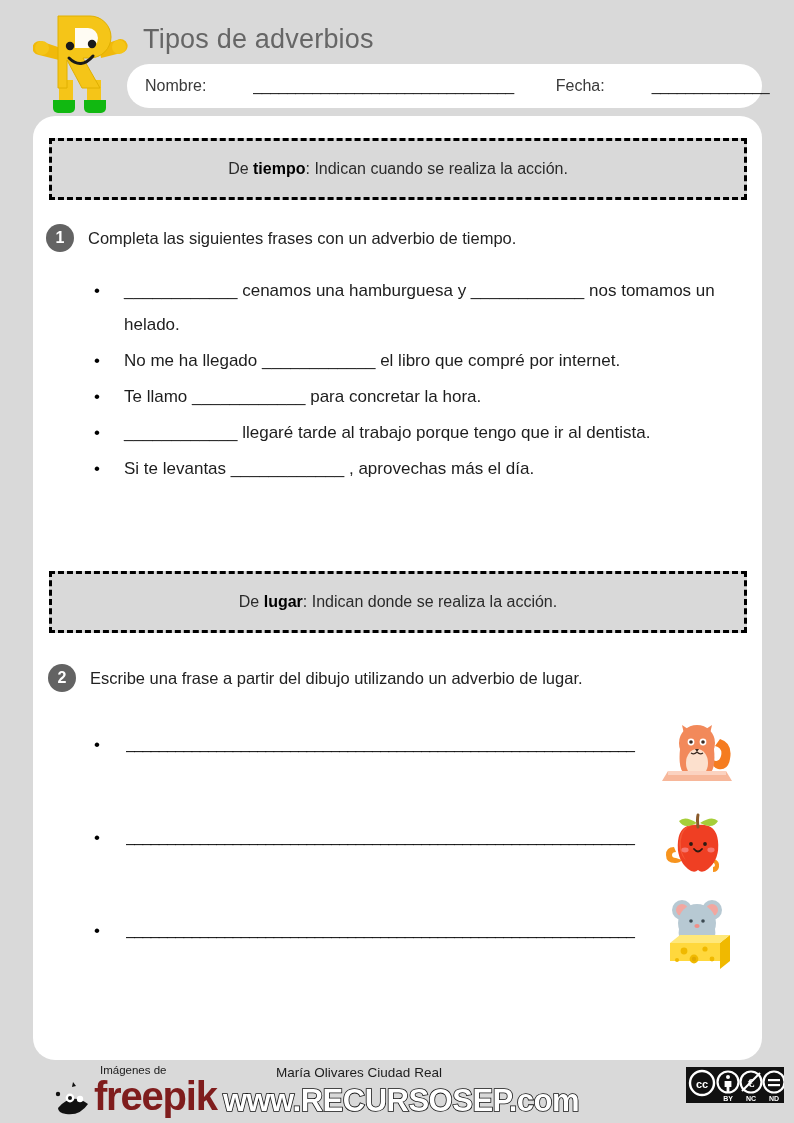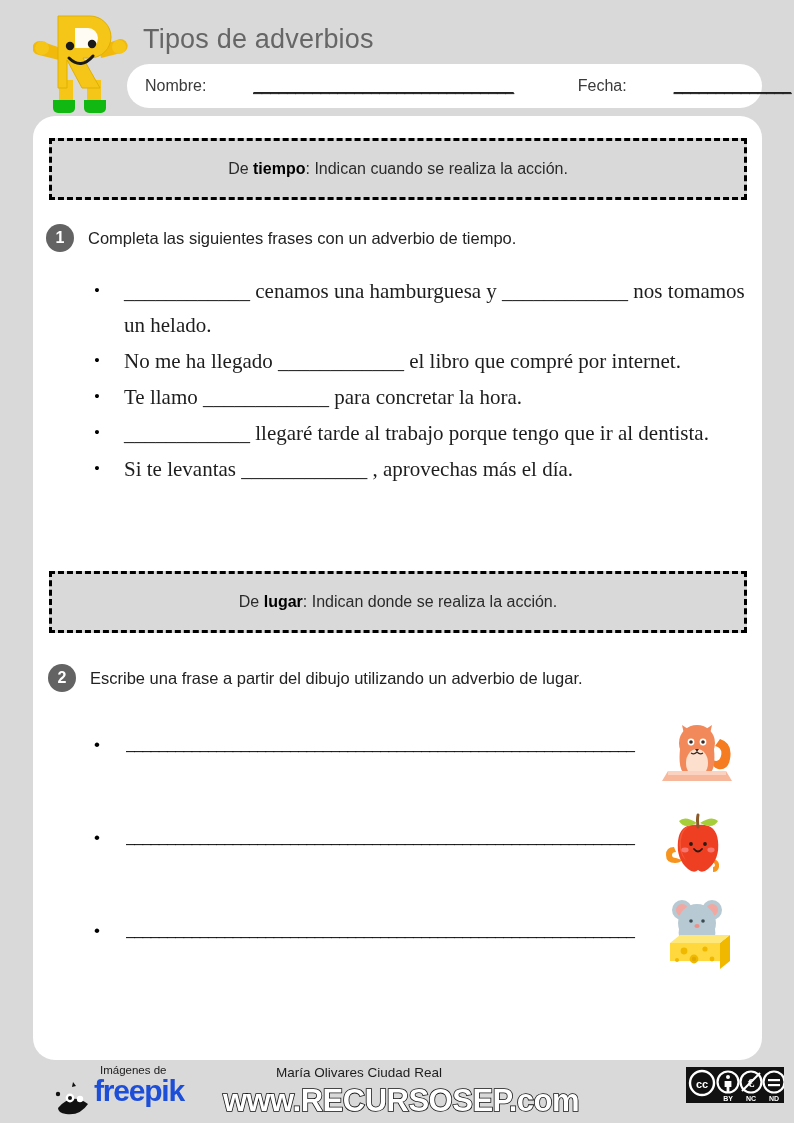--- a/index.html
+++ b/index.html
@@ -20,22 +20,22 @@
     font-size:27px; color:#666; letter-spacing:.2px;
     font-family:"Liberation Sans", sans-serif; font-weight:400;
   }
   .namebar {
     position:absolute; left:127px; top:64px; width:635px; height:44px;
     background:#fff; border-radius:22px;
     display:flex; align-items:center;gap:42px;
   }
   .namebar .lbl { font-size:16px; color:#3a3a3a; }
   .nb-name { margin-left:18px; }
-  .nb-line { font-size:16px; color:#222; letter-spacing:-0.5px; margin-left:5px;text-decoration:underline; }
-  .nb-fecha { margin-left:22px; }
+  .nb-line { font-size:16px; color:#222; letter-spacing:-0.5px; margin-left:5px; }
+  .nb-fecha { }
 
   
   .card {
     position:absolute; left:33px; top:116px;
     width:729px; height:944px;
     background:#fff; border-radius:22px;
   }
 
   
   .banner {
@@ -58,22 +58,22 @@
     font-size:16px; font-weight:bold; flex:none;
   }
   .prompt-text { font-size:16.5px; color:#222; }
   #prompt-1 { left:13px; top:108px; }
   #prompt-2 { left:15px; top:548px; }
 
   
   .ex1 { position:absolute; left:55px; top:158px; width:660px; }
   .ex1 li {
     list-style:none; position:relative;
-    font-size:21px; color:#1d1d1d; line-height:34px;
-    padding-left:36px; margin-bottom:2px;font-family:Liberation Serif, serif;
+    font-size:17px; color:#1d1d1d; line-height:34px;
+    padding-left:36px; margin-bottom:2px;
   }
   .ex1 li::before {
     content:"•"; position:absolute; left:6px; top:0;
     font-size:17px; color:#000;
   }
 
   
   .ex2 { position:absolute; left:55px; top:605px; width:660px; }
   .ex2 .row { position:relative; height:93px; }
   .ex2 .row::before {
@@ -87,21 +87,21 @@
   }
   .pic { position:absolute; right:10px; width:78px; height:78px; }
   #pic-cat  { top:-12px; }
   #pic-apple{ top:82px; }
   #pic-mouse{ top:172px; }
 
   
   .footer { position:absolute; left:4px; top:1060px; width:794px; height:63px; }
   .freepik { position:absolute; left:40px; top:4px; width:170px; height:52px; }
   .fp-top { position:absolute; left:56px; top:0px; font-size:11.5px; color:#1a1a1a; }
-  .fp-word { position:absolute; left:50px; top:10px; font-size:30px; font-weight:bold; color:#1d4ed8; letter-spacing:-1.2px;text-align:right; }
+  .fp-word { position:absolute; left:50px; top:10px; font-size:40px; font-weight:bold; color:#7f1d1d; letter-spacing:-1.2px;text-align:right; }
   .fp-icon { position:absolute; left:8px; top:18px; }
   .credit {
     position:absolute; left:0; top:5px; width:710px;
     text-align:center; font-size:13.5px; color:#1d1d1d;
   }
   .site {
     position:absolute; left:0; top:23px; width:794px;
     text-align:center; font-size:31px; font-weight:bold;
     color:#fff; letter-spacing:-0.5px;
     -webkit-text-stroke:1.6px #111;

